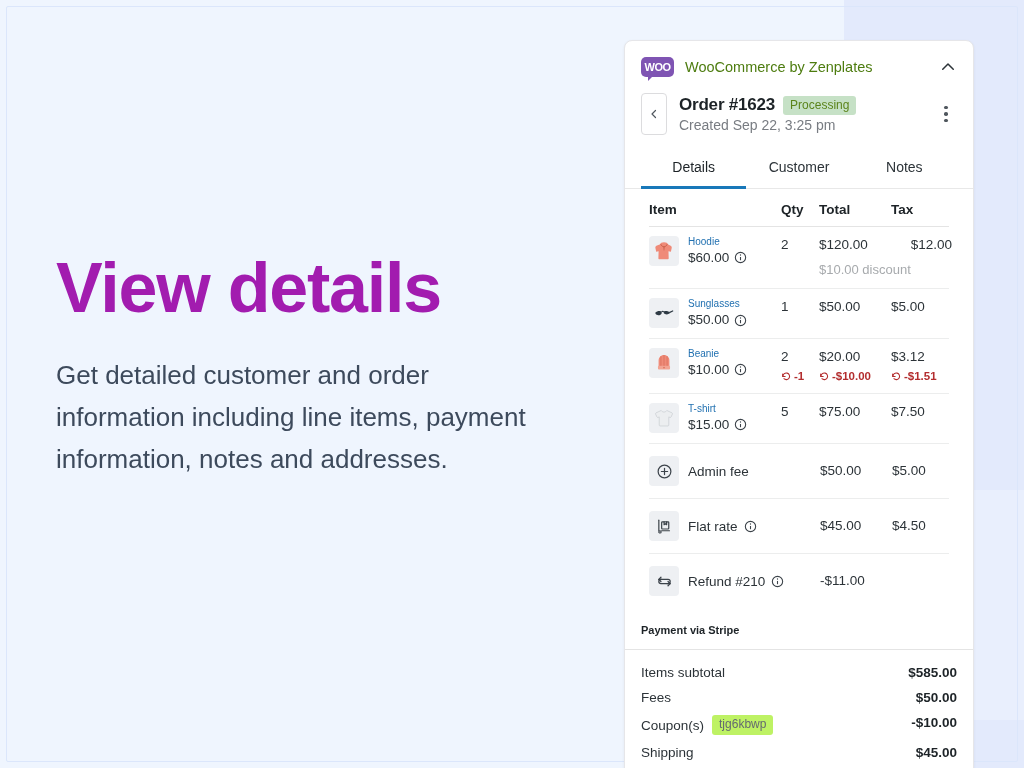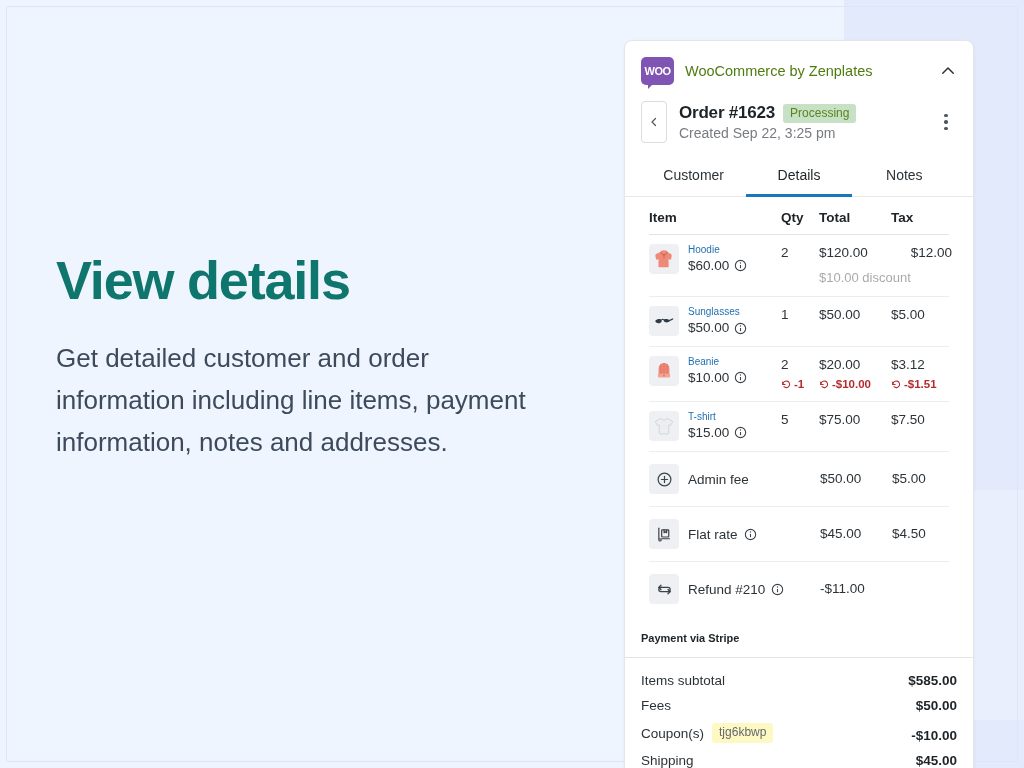--- a/index.html
+++ b/index.html
@@ -56,24 +56,24 @@
   }
 
   
   .hero {
     position: absolute;
     left: 56px;
     top: 252px;
     width: 500px;
   }
   .hero h1 {
-    font-size: 54px;
+    font-size: 70px;
     line-height: 1.05;
     font-weight: 700;
-    color: #0f766e;
+    color: #a21caf;
     letter-spacing: -1.2px;
     margin-bottom: 28px;
   }
   .hero p {
     font-size: 26px;
     line-height: 1.62;
     color: #3d4a5c;
     font-weight: 400;
   }
 
@@ -95,21 +95,21 @@
 
   
   .plugin-header {
     display: flex;
     align-items: center;
     padding: 16px;
     gap: 11px;
   }
   .woo-logo {
     width: 33px;
-    height: 28px;
+    height: 20px;
     background: #7f54b3;
     border-radius: 5px;
     position: relative;
     flex: 0 0 auto;
     display: flex;
     align-items: center;
     justify-content: center;
   }
   .woo-logo span {
     color: #fff;
@@ -342,29 +342,29 @@
     font-size: 11px;
     font-weight: 700;
     color: #1d2327;
     border-bottom: 1px solid #e4e4e4;
   }
 
   
   .totals { padding: 10px 16px 0 16px; }
   .trow {
     display: flex;
-    align-items: flex-end;
+    align-items: flex-start;
     justify-content: space-between;
     padding: 5px 0;
     font-size: 13.5px;
     color: #2c3338;
   }
   .trow .tlabel { display: flex; align-items: center; gap: 8px; }
   .coupon-chip {
-    background: #fef9c3;
+    background: #bef264;
     color: #646970;
     font-size: 12px;
     padding: 2px 7px 3px 7px;
     border-radius: 3px;
     line-height: 1.25;
   }
   .trow .tvalue { font-weight: 700; color: #1d2327; }
 </style>
 </head>
 <body>
@@ -405,22 +405,22 @@
       <div class="order-created">Created Sep 22, 3:25 pm</div>
     </div>
     <div class="kebab">
       <i></i>
       <i></i>
       <i></i>
     </div>
   </div>
 
   <div class="tabs">
+    <div class="tab active">Details</div>
     <div class="tab">Customer</div>
-    <div class="tab active">Details</div>
     <div class="tab">Notes</div>
   </div>
 
   <div class="items">
 
     <div class="row head">
       <div class="col-item">Item</div>
       <div class="col-qty">Qty</div>
       <div class="col-total">Total</div>
       <div class="col-tax">Tax</div>

